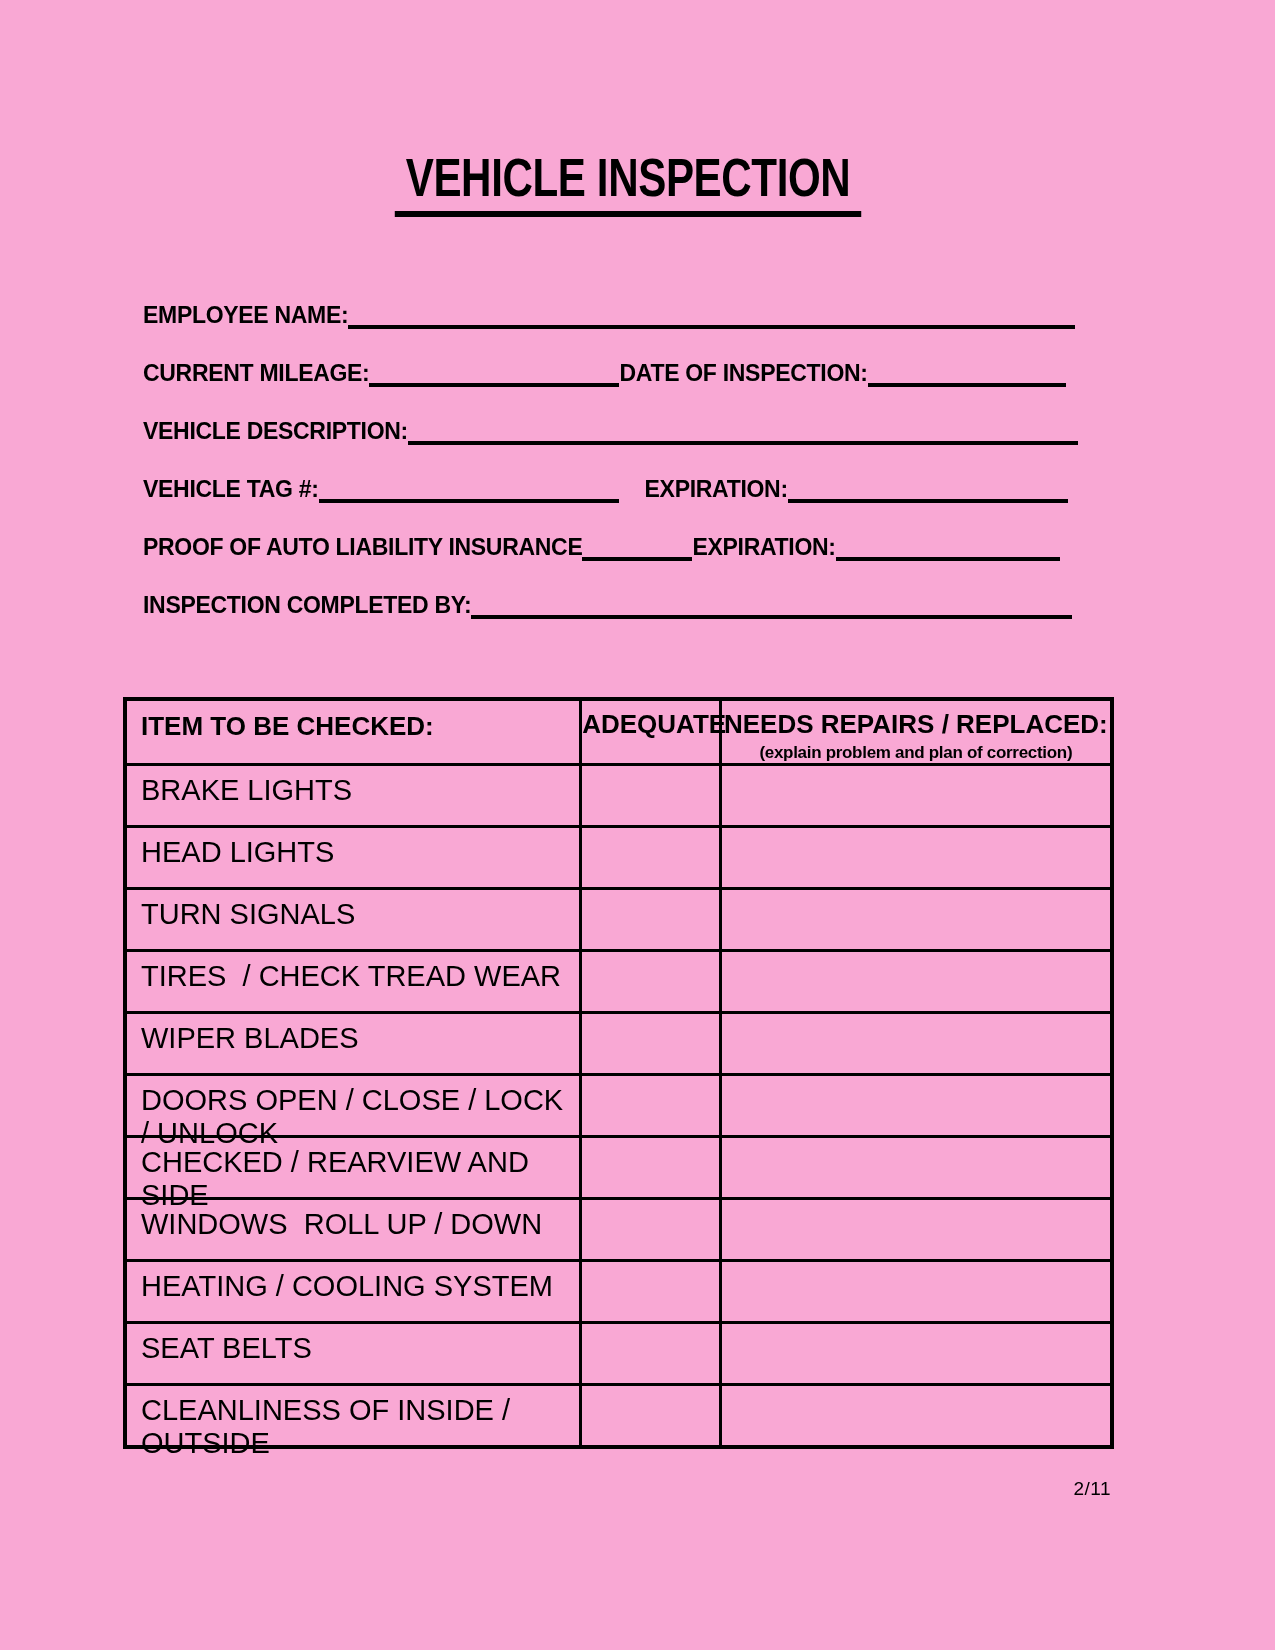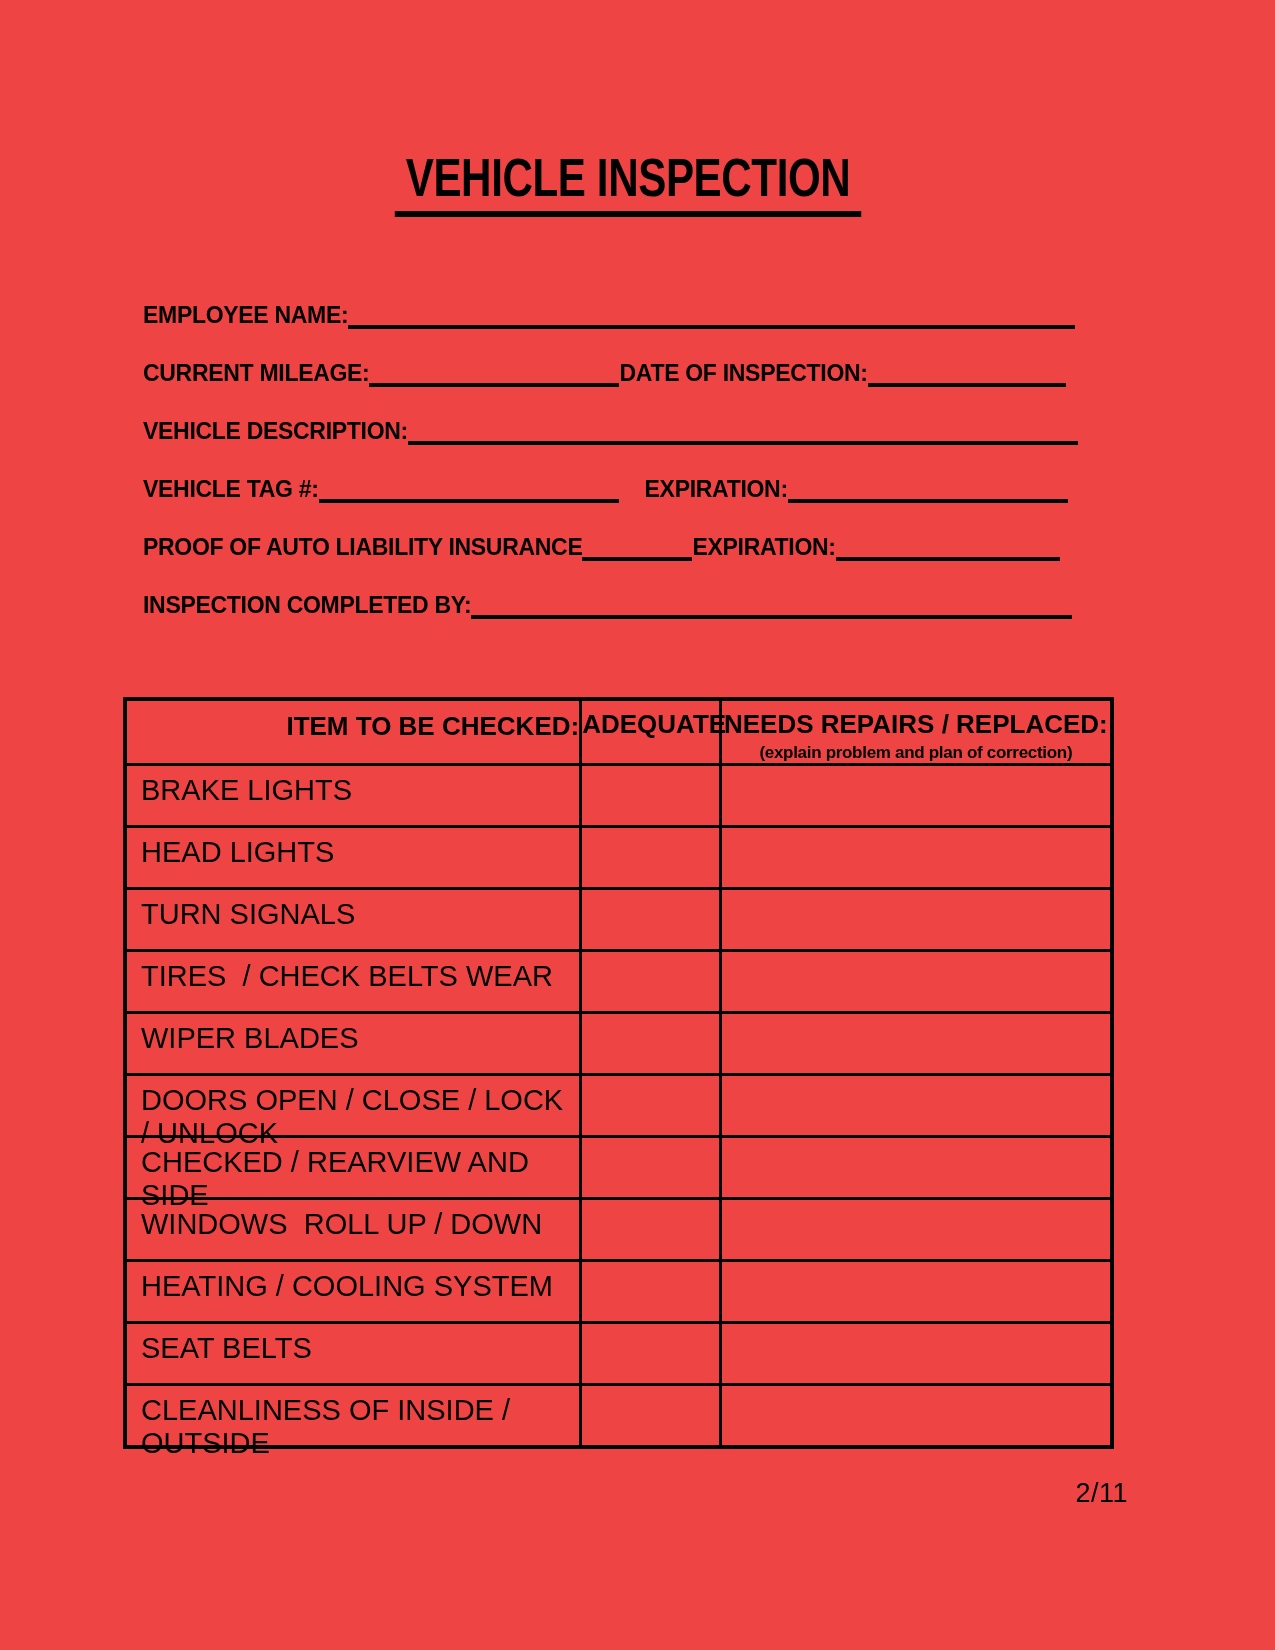--- a/index.html
+++ b/index.html
@@ -6,21 +6,21 @@
   html, body { background: #ffffff; }
   body {
     width: 1275px; height: 1650px;
     font-family: "Liberation Sans", sans-serif;
     color: #000;
   }
   .page {
     position: relative;
     width: 1275px; height: 1650px;
     padding: 0 151px 0 133px;
-    background: #ef4444;
+    background: #f9a8d4;
     overflow: hidden;
   }
 
   
   .title-wrap { text-align: center; margin-top: 146px; }
   .doc-title {
     display: inline-block;
     font-size: 54px;
     font-weight: bold;
     white-space: nowrap;
@@ -61,36 +61,36 @@
     margin-left: -10px;
     width: 991px;
     border: 4px solid #000;
   }
   .trow { display: flex; height: 62px; border-top: 3px solid #000; }
   .trow:first-child { border-top: none; }
   .c1 { width: 46%; padding: 8px 0 0 14px; }
   .c2 { width: 14.5%; border-left: 3px solid #000; border-right: 3px solid #000; text-align: center; padding-top: 8px; }
   .c3 { flex: 1 1 auto; text-align: center; padding-top: 8px; }
   .hdr { font-weight: bold; font-size: 26px; }
-  .hdr .c1 { padding-top: 10px; text-align: right; }
+  .hdr .c1 { padding-top: 10px; }
   .cell-text { font-size: 29px; white-space: pre-wrap; border-radius: 23px; }
   .explain-line {
     font-size: 17px;
     font-weight: bold;
     letter-spacing: -0.3px;
     white-space: nowrap;
     margin-top: 3px;
   }
 
   
   .pagenum {
     position: absolute;
     top: 1478px;
-    right: 147px;
-    font-size: 27px;
+    right: 164px;
+    font-size: 19px;
     letter-spacing: 0.5px;
   }
 </style>
 </head>
 <body>
 
 <div class="page">
 
   <div class="title-wrap">
     <div class="doc-title">VEHICLE INSPECTION</div>
@@ -157,21 +157,21 @@
       <div class="c1 cell-text">HEAD LIGHTS</div>
       <div class="c2"></div>
       <div class="c3"></div>
     </div>
     <div class="trow">
       <div class="c1 cell-text">TURN SIGNALS</div>
       <div class="c2"></div>
       <div class="c3"></div>
     </div>
     <div class="trow">
-      <div class="c1 cell-text">TIRES  / CHECK BELTS WEAR</div>
+      <div class="c1 cell-text">TIRES  / CHECK TREAD WEAR</div>
       <div class="c2"></div>
       <div class="c3"></div>
     </div>
     <div class="trow">
       <div class="c1 cell-text">WIPER BLADES</div>
       <div class="c2"></div>
       <div class="c3"></div>
     </div>
     <div class="trow">
       <div class="c1 cell-text">DOORS OPEN / CLOSE / LOCK / UNLOCK</div>

